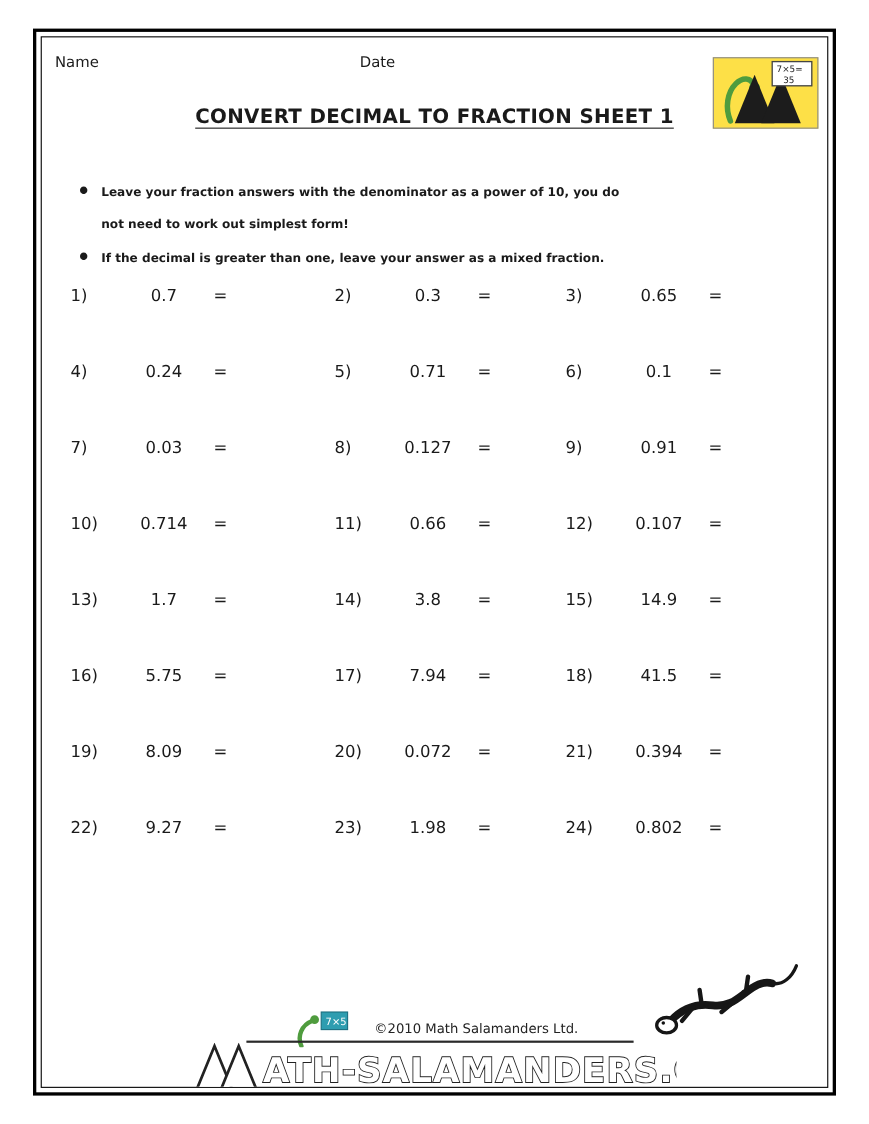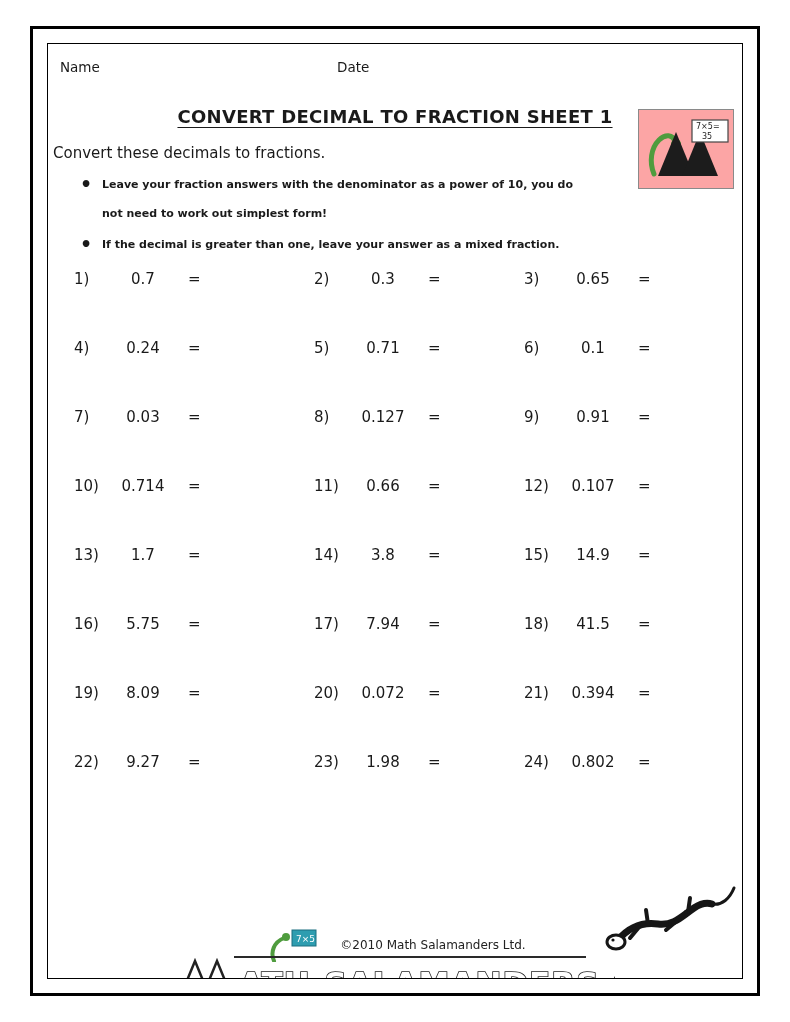--- a/index.html
+++ b/index.html
@@ -3,33 +3,33 @@
 <meta charset="utf-8">
 <style>
   html,body { margin:0; padding:0; }
   body {
     width:790px; height:1022px; background:#ffffff; position:relative;
     font-family:"DejaVu Sans", sans-serif; color:#1a1a1a;
     -webkit-font-smoothing:antialiased;
   }
   .outer-border {
     position:absolute; left:30px; top:26px; right:30px; bottom:26px;
-    border:3px solid #000; padding:14px; box-sizing:border-box;
+    border:3px solid #000; padding:4px; box-sizing:border-box;
   }
   .inner-border {
     width:100%; height:100%; border:1px solid #000; box-sizing:border-box;
     position:relative; overflow:hidden;
   }
   .abs { position:absolute; }
   .name-label  { left:12px;  top:15px; font-size:13.5px; }
   .date-label  { left:289px; top:15px; font-size:13.5px; }
   .logo-box {
-    right:8px; top:18px; width:96px; height:80px;
-    border:1px solid #8a8a8a; background:#fca5a5; box-sizing:border-box;
-    display:flex; align-items:center; justify-content:center;margin-top:47px;
+    right:8px; top:18px; width:96px; height:65px;
+    border:1px solid #8a8a8a; background:#fde047; box-sizing:border-box;
+    display:flex; align-items:center; justify-content:center;
   }
   .page-title {
     left:0; right:0; top:50px; text-align:center;
     font-size:18px; font-weight:bold; letter-spacing:0.3px;
     text-decoration:underline; text-underline-offset:4px;
   }
   .intro { left:5px; top:100px; font-size:15px; }
   .bullets {
     left:30px; top:126px; right:8px; margin:0; padding:0; list-style:none;
   }
@@ -41,21 +41,21 @@
     content:"\2022"; position:absolute; left:2px; top:0;
     font-size:19px; line-height:29px;
   }
   .line { display:block; }
   .problems-grid {
     left:26px; right:6px; top:200px;
     display:grid; grid-template-columns:240px 210px auto; grid-auto-rows:69px;
   }
   .cell { display:flex; align-items:center; font-size:15px; }
   .pnum { min-width:40px; }
-  .pval { min-width:58px; text-align:center; margin-left:0; }
+  .pval { min-width:58px; text-align:center; margin-left:16px; }
   .peq  { margin-left:16px; }
   .salamander-art { left:552px; top:838px; }
   .copyright-row {
     left:0; right:0; top:884px;
     display:flex; justify-content:center; align-items:center; gap:18px;text-align:center;
   }
   .copyright-text { font-size:12px; color:#222; }
   .footer-line { left:186px; top:912px; width:352px; height:2px; background:#2a2a2a; }
   .site-row { left:0; right:0; top:914px; display:flex; justify-content:center; }
 </style>
@@ -79,21 +79,20 @@
           <polygon points="42,58 60,14 78,58" fill="#1c1c1c"></polygon>
 
           <rect x="52" y="2" width="36" height="22" fill="#ffffff" stroke="#444" stroke-width="1.2"></rect>
           <text x="56" y="11" font-size="8" fill="#222" font-family="DejaVu Sans, sans-serif">7×5=</text>
           <text x="62" y="21" font-size="8" fill="#222" font-family="DejaVu Sans, sans-serif">35</text>
         </svg>
       </div>
 
       <h1 class="abs page-title" style="margin:12px;">CONVERT DECIMAL TO FRACTION SHEET 1</h1>
 
-      <p class="abs intro" style="margin:0;">Convert these decimals to fractions.</p>
 
       <ul class="abs bullets">
         <li>
           <span class="line">Leave your fraction answers with the denominator as a power of 10, you do</span>
           <span class="line">not need to work out simplest form!</span>
         </li>
         <li>
           <span class="line">If the decimal is greater than one, leave your answer as a mixed fraction.</span>
         </li>
       </ul>

